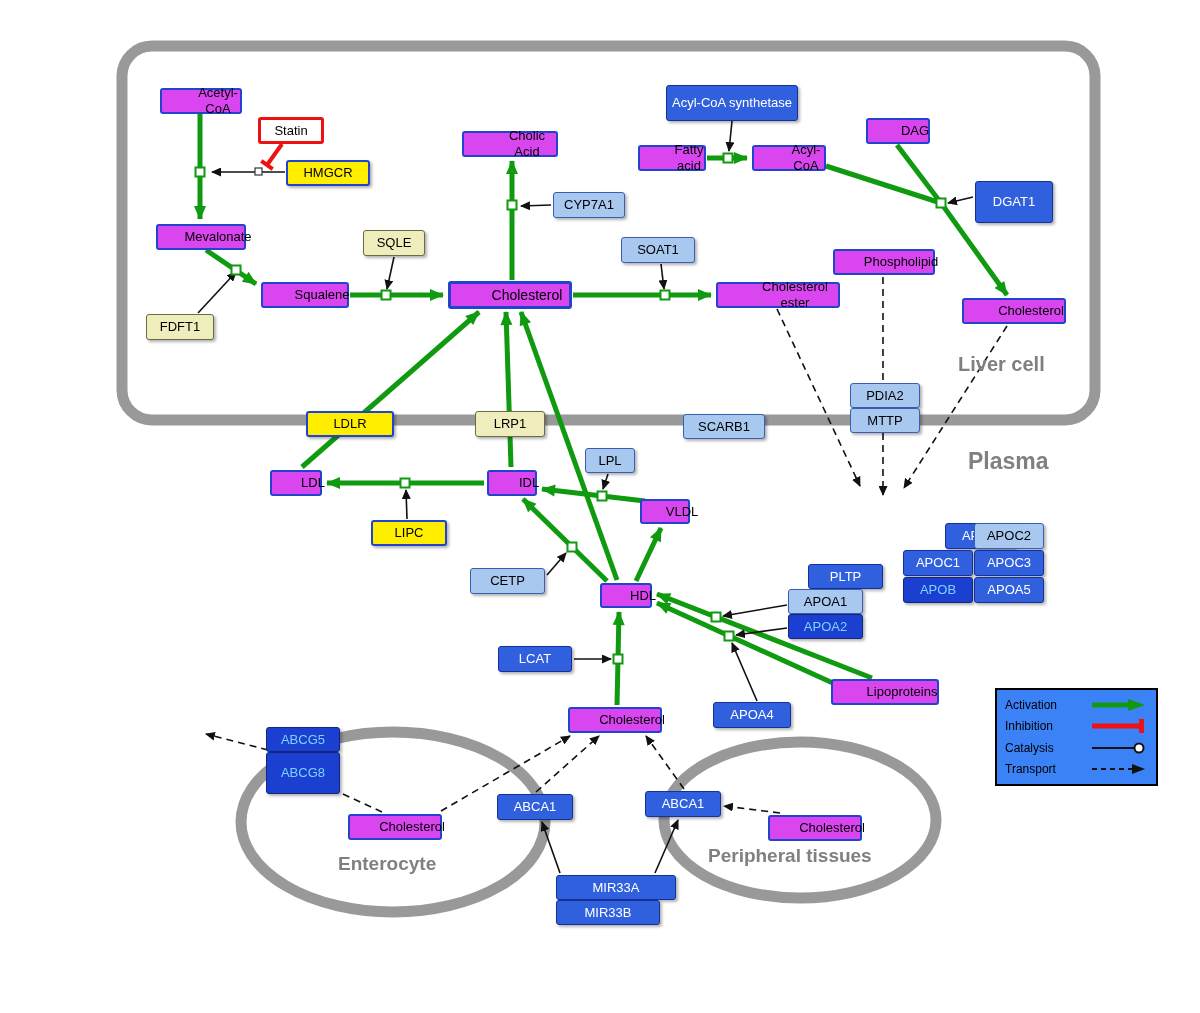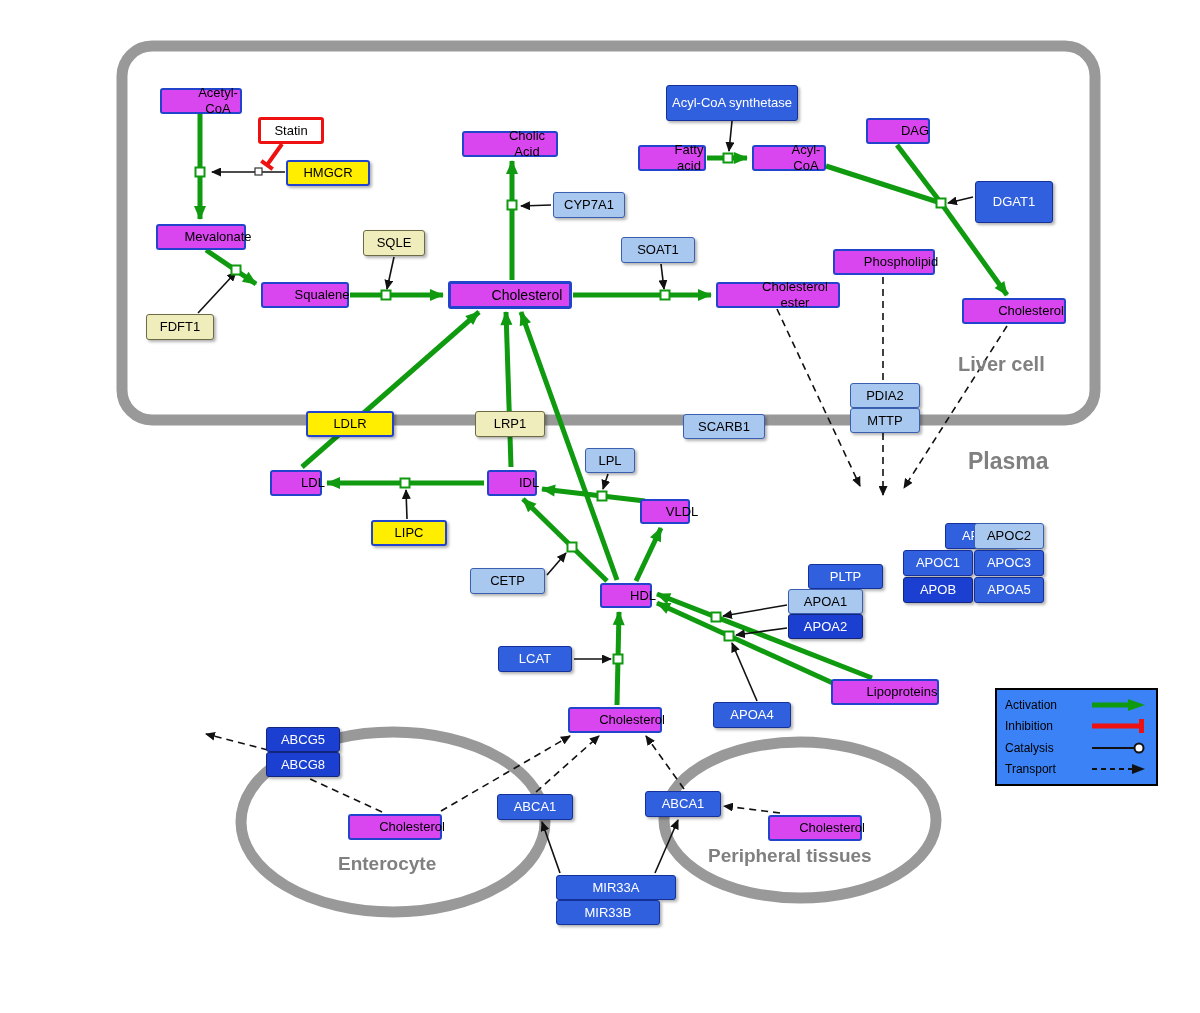--- a/index.html
+++ b/index.html
@@ -5,21 +5,21 @@
   html,body{margin:0;padding:0;background:#fff;}
   #stage{position:relative;width:1200px;height:1013px;background:#fff;overflow:hidden;
          font-family:"Liberation Sans", sans-serif;}
   #edges{position:absolute;left:0;top:0;}
   .node{position:absolute;box-sizing:border-box;display:flex;align-items:center;justify-content:center;
         text-align:center;font-size:13px;line-height:1.2;border-radius:3px;color:#000;padding:1px 2px;}
   .metab{background:#d946ef;border:2px solid #2244cc;padding-left:36px;}
   .metab-main{border-width:3px;font-size:14px;}
   .statin{background:#fff;border:3px solid #ee1111;text-align:right;}
   .gblue{background:#3060dd;border:1px solid #16309a;color:#fff;box-shadow:2px 2px 3px rgba(0,0,0,.3);}
-  .gdblue{background:#1b3fd0;border:1px solid #12267c;color:#ffffff;box-shadow:2px 2px 3px rgba(0,0,0,.3);}
+  .gdblue{background:#1b3fd0;border:1px solid #12267c;color:#7dd3fc;box-shadow:2px 2px 3px rgba(0,0,0,.3);}
   .glblue{background:#a8c8f0;border:1px solid #3a5fb0;color:#000;box-shadow:2px 2px 3px rgba(0,0,0,.3);}
   .gyellow{background:#ffee00;border:2px solid #2244cc;box-shadow:2px 2px 3px rgba(0,0,0,.3);}
   .gpale{background:#efedbb;border:1px solid #6b6b45;box-shadow:2px 2px 3px rgba(0,0,0,.3);}
   .region{position:absolute;color:#808080;font-weight:bold;}
   #legend{position:absolute;left:995px;top:688px;width:163px;height:98px;border:2px solid #000;
           background:#3b82f6;box-sizing:border-box;padding:4px 8px;display:flex;flex-direction:column;justify-content:space-around;}
   .legend-row{display:flex;align-items:center;justify-content:space-between;height:21px;}
   .legend-row span{font-size:12px;color:#000;}
 </style>
 </head>
@@ -163,21 +163,21 @@
 
   <div class="node gblue" style="left:945px;top:523px;width:70px;height:26px;">APOE</div>
   <div class="node glblue" style="left:974px;top:523px;width:70px;height:26px;">APOC2</div>
   <div class="node gblue" style="left:903px;top:550px;width:70px;height:26px;">APOC1</div>
   <div class="node gblue" style="left:974px;top:550px;width:70px;height:26px;">APOC3</div>
   <div class="node gdblue" style="left:903px;top:577px;width:70px;height:26px;">APOB</div>
   <div class="node gblue" style="left:974px;top:577px;width:70px;height:26px;">APOA5</div>
 
   <div class="node metab" style="left:568px;top:707px;width:94px;height:26px;">Cholesterol</div>
   <div class="node gdblue" style="left:266px;top:727px;width:74px;height:25px;">ABCG5</div>
-  <div class="node gdblue" style="left:266px;top:752px;width:74px;height:25px;">ABCG8</div>
+  <div class="node gdblue" style="left:266px;top:752px;width:74px;height:42px;">ABCG8</div>
   <div class="node metab" style="left:348px;top:814px;width:94px;height:26px;">Cholesterol</div>
   <div class="node gblue" style="left:497px;top:794px;width:76px;height:26px;">ABCA1</div>
   <div class="node gblue" style="left:645px;top:791px;width:76px;height:26px;">ABCA1</div>
   <div class="node metab" style="left:768px;top:815px;width:94px;height:26px;">Cholesterol</div>
   <div class="node gblue" style="left:556px;top:875px;width:120px;height:25px;">MIR33A</div>
   <div class="node gblue" style="left:556px;top:900px;width:104px;height:25px;">MIR33B</div>
 
   <div class="region" style="left:958px;top:353px;font-size:20px;">Liver cell</div>
   <div class="region" style="left:968px;top:448px;font-size:23px;">Plasma</div>
   <div class="region" style="left:338px;top:853px;font-size:19px;">Enterocyte</div>

